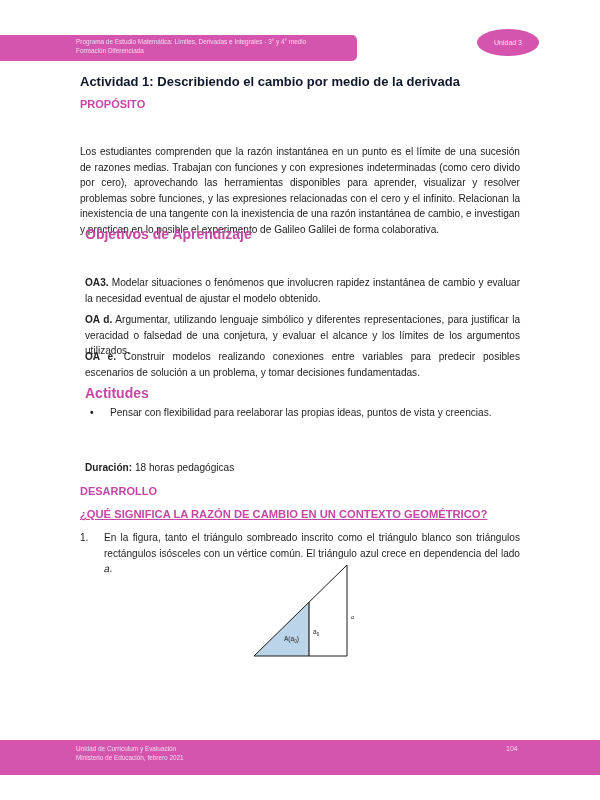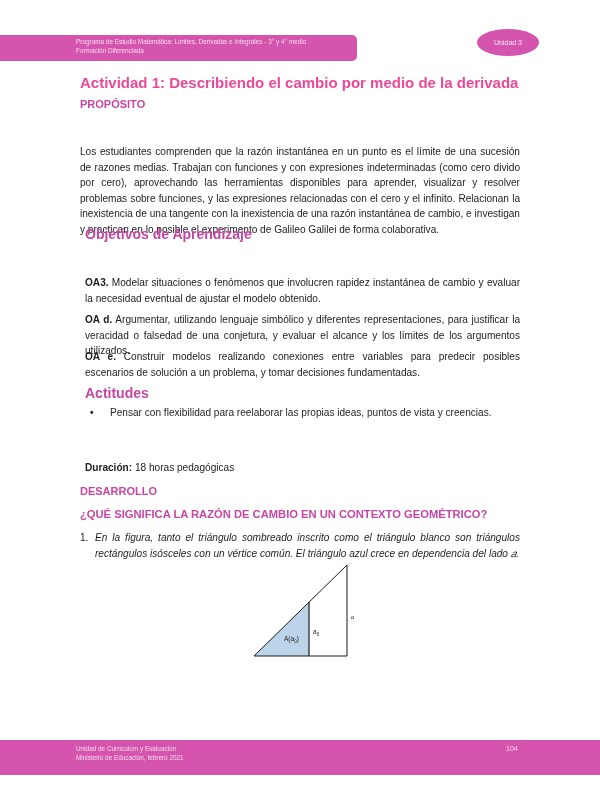--- a/index.html
+++ b/index.html
@@ -18,38 +18,38 @@
   }
   .unit-badge {
     position: absolute; left: 477px; top: 29px; width: 62px; height: 27px;
     background: #d454ae; border-radius: 50%;
     display: flex; align-items: center; justify-content: center;
     font-size: 7px; color: #fbe3f4;
   }
   .content { position: absolute; left: 80px; top: 0; width: 440px; }
   .title {
     position: absolute; top: 74px; left: 0;
-    font-size: 15px; font-weight: bold; color: #ec4899; white-space: nowrap;
+    font-size: 13px; font-weight: bold; color: #0f172a; white-space: nowrap;
   }
   .section-heading {
     position: absolute; left: 0; font-size: 11px; font-weight: bold; color: #c646a3;
   }
   .sub-heading {
     position: absolute; font-size: 14px; font-weight: bold; color: #c646a3;
   }
   .para {
     position: absolute; left: 0; width: 440px;
     font-size: 10.1px; line-height: 15.5px; text-align: justify; color: #222; margin-top: 24px;
   }
   .bold { font-weight: bold; }
   .bullet-row { position: absolute; left: 10px; top: 407px; font-size: 10.1px; display: flex; }
   .bullet-dot { width: 20px; font-weight: bold; }
   .numbered { position: absolute; left: 0; top: 530px; width: 440px; font-size: 10.1px; line-height: 15.5px; }
   .num { position: absolute; left: 0; top: 0; }
-  .num-body { margin-left: 15px; text-align: justify; font-style: italic; }
+  .num-body { margin-left: 24px; text-align: justify; }
   .figure { position: absolute; left: 0; top: 0; width: 600px; height: 800px; pointer-events: none; }
   .footer-band {
     position: absolute; left: 0; top: 740px; width: 600px; height: 35px; background: #d454ae;
   }
   .footer-text {
     position: absolute; left: 76px; top: 4px;
     font-size: 6.4px; line-height: 9px; color: #f7d8ee;
   }
   .page-number {
     position: absolute; left: 506px; top: 5px; font-size: 7px; color: #f7d8ee;
@@ -88,21 +88,21 @@
   <div class="bullet-row">
     <span class="bullet-dot">•</span>
     <span>Pensar con flexibilidad para reelaborar las propias ideas, puntos de vista y creencias.</span>
   </div>
 
   <div class="para" style="top:436px; left:5px;">
     <span class="bold">Duración:</span><span> 18 horas pedagógicas</span>
   </div>
 
   <div class="section-heading" style="top:485px; left:0;">DESARROLLO</div>
-  <div class="section-heading" style="top:508px; left:0; font-size:11.2px;">¿QUÉ SIGNIFICA LA RAZÓN DE CAMBIO EN UN CONTEXTO GEOMÉTRICO?</div>
+  <div class="section-heading" style="top:508px; left:0; font-size:11.2px;text-decoration:underline;">¿QUÉ SIGNIFICA LA RAZÓN DE CAMBIO EN UN CONTEXTO GEOMÉTRICO?</div>
 
   <div class="numbered">
     <span class="num">1.</span>
     <div class="num-body">En la figura, tanto el triángulo sombreado inscrito como el triángulo blanco son triángulos rectángulos isósceles con un vértice común. El triángulo azul crece en dependencia del lado 𝑎.</div>
   </div>
 </div>
 
 <svg class="figure" viewBox="0 0 600 800" width="600" height="800">
   <polygon points="254,656 309,656 309,602" fill="#bcd4ea" stroke="none"></polygon>
   <polygon points="254,656 347,656 347,565" fill="none" stroke="#1a1a1a" stroke-width="1"></polygon>

